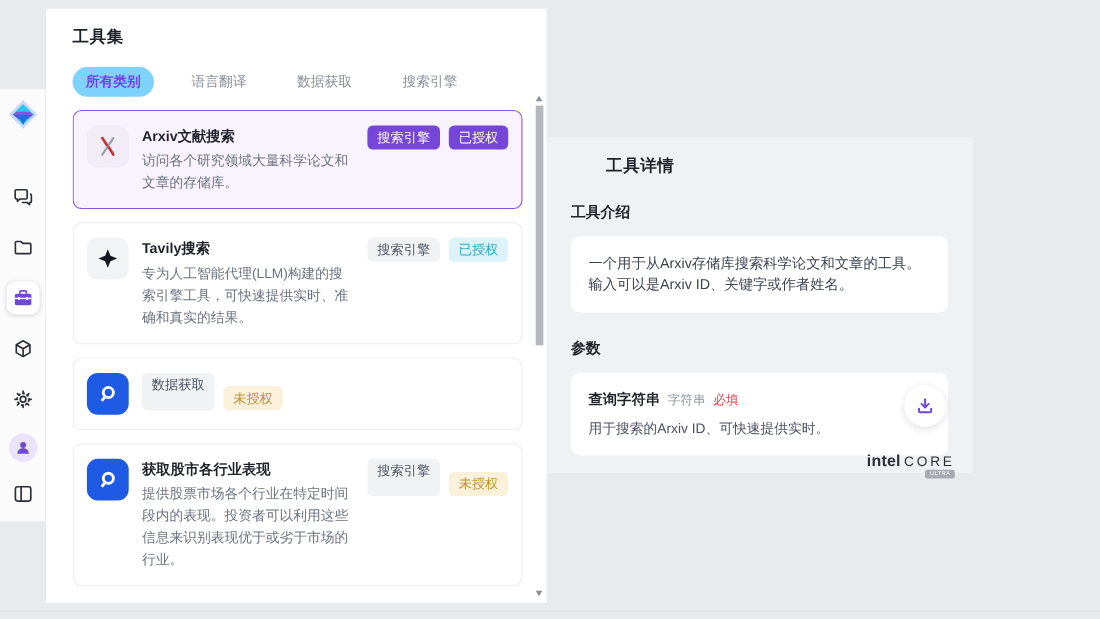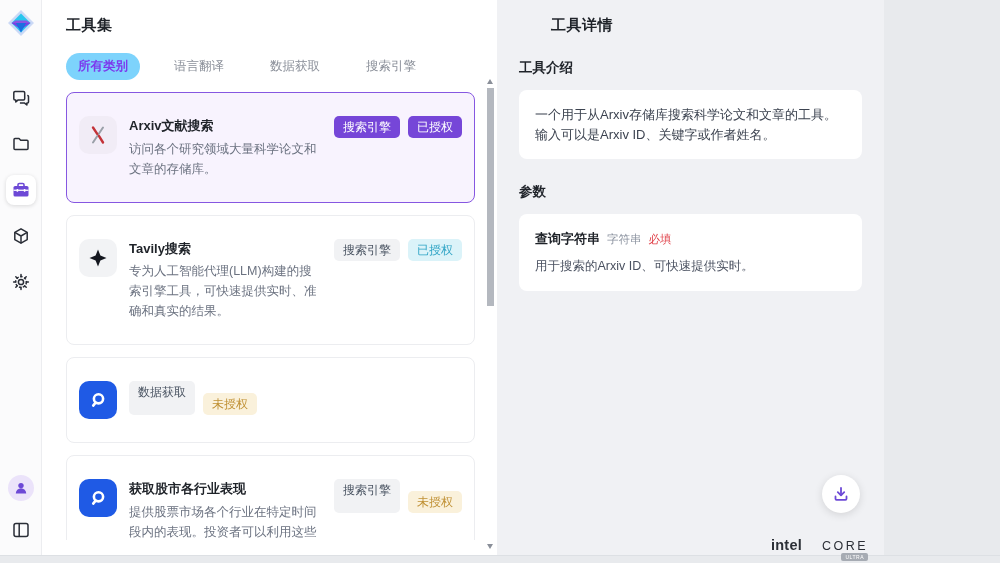--- a/index.html
+++ b/index.html
@@ -1,35 +1,35 @@
 <!DOCTYPE html>
 <html><head>
 <meta charset="utf-8">
 <style>
   * { margin:0; padding:0; box-sizing:border-box; }
   html,body { width:1000px; height:563px; overflow:hidden; }
   body { font-family:"Liberation Sans","DejaVu Sans",sans-serif; background:#E8EAED; color:#1F2329; }
-  .app { display:flex; width:884px; height:555px; }
+  .app { display:flex; width:884px; height:555px;align-items:center; }
 
   
   .rail { width:42px; background:#FBFBFC; border-right:1px solid #ECEDF0; display:flex; flex-direction:column; align-items:center; padding:9px 0 10px; }
   .rail .logo { width:28px; height:28px; margin-bottom:46px; }
   .rail-btn { width:30px; height:30px; display:flex; align-items:center; justify-content:center; border-radius:8px; margin-bottom:16px; cursor:pointer; }
   .rail-btn.active { background:#FFFFFF; box-shadow:0 1px 4px rgba(0,0,0,.14); }
   .rail .spacer { flex:1; }
   .avatar { width:26px; height:26px; border-radius:50%; background:#EBE3FA; display:flex; align-items:center; justify-content:center; margin-bottom:14px; cursor:pointer; }
 
   
   .list-panel { width:455px; background:#FFFFFF; position:relative; padding:16px 0 0 24px; overflow:hidden; }
   .list-title { font-size:15px; font-weight:bold; letter-spacing:.5px; }
   .tabs { display:flex; align-items:center; gap:22px; margin-top:18px; }
   .tab { font-size:12.5px; color:#8A8F99; cursor:pointer; padding:5px 12px; border-radius:14px; white-space:nowrap; }
   .tab.active { background:#7dd3fc; color:#7C3AED; font-weight:bold; }
   .cards { margin-top:12px; padding-right:22px; height:448px; overflow:hidden; }
-  .card { display:flex; align-items:flex-start; background:#fff; border:1px solid #ECEDF0; border-radius:8px; padding:23px 12px; margin-bottom:12px; cursor:pointer; }
+  .card { display:flex; align-items:flex-start; background:#fff; border:1px solid #ECEDF0; border-radius:8px; padding:13px 12px; margin-bottom:12px; cursor:pointer; }
   .card.selected { border:1.5px solid #8657E1; background:#F8F3FE; }
   .tool-icon { width:38px; height:38px; border-radius:10px; background:#F2F3F5; display:flex; align-items:center; justify-content:center; flex:none; margin-right:12px; }
   .tool-icon.blue { background:#1F5AE5; }
   .tool-mid { flex:1; min-width:0; padding-right:10px; }
   .tool-name { font-size:13px; font-weight:bold; color:#1F2329; line-height:1.5; }
   .tool-desc { font-size:12.5px; color:#6B7280; line-height:1.6; margin-top:3px; }
   .badges { display:flex; gap:8px; flex:none; }
   .badge { font-size:12px; line-height:1; padding:5px 9px; border-radius:5px; white-space:nowrap; }
   .badge.solid { background:#7646D8; color:#FFFFFF; }
   .badge.gray  { background:#F1F2F4; color:#4B5563; }
@@ -48,21 +48,21 @@
   .detail-title { font-size:15px; font-weight:bold; letter-spacing:.5px;margin-left:32px; }
   .section-heading { font-size:13.5px; font-weight:bold; margin-top:24px; }
   .detail-card { background:#FFFFFF; border-radius:8px; padding:15px 16px; margin-top:13px; }
   .intro-text { font-size:13px; color:#3C4350; line-height:1.5; }
   .param-name { font-size:13px; font-weight:bold; color:#1F2329; }
   .param-type { font-size:11.5px; color:#8C93A0; margin-left:7px; }
   .param-required { font-size:11.5px; color:#E0434B; margin-left:7px; }
   .param-desc { font-size:12.5px; color:#4A5160; margin-top:9px; line-height:1.5; }
 
   .fab { position:absolute; right:24px; bottom:42px; width:38px; height:38px; border-radius:50%; background:#FFFFFF; box-shadow:0 2px 8px rgba(0,0,0,.12); display:flex; align-items:center; justify-content:center; cursor:pointer; }
-  .brand { position:absolute; right:16px; bottom:2px; display:flex; align-items:baseline; gap:20px; }
+  .brand { position:absolute; right:16px; bottom:2px; display:flex; align-items:baseline; gap:3px; }
   .brand-intel { font-size:14.5px; font-weight:bold; color:#2B2F36; letter-spacing:.2px; }
   .brand-core { font-size:12.5px; color:#2B2F36; letter-spacing:2.5px; font-variant:small-caps; text-transform:uppercase; position:relative; }
   .brand-badge { position:absolute; right:0; bottom:-8px; background:#A6ABB3; color:#fff; font-size:5px; letter-spacing:.5px; padding:1px 4px; border-radius:2px; }
 
   .bottom-strip { width:1000px; height:8px; background:#E8EAED; border-top:1px solid #DDE0E4; }
   svg { display:block; }
 </style>
 </head>
 <body>
 

